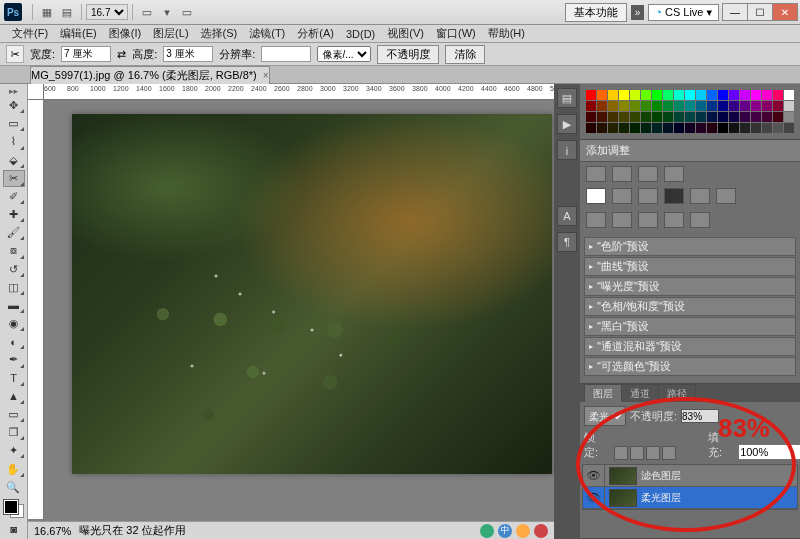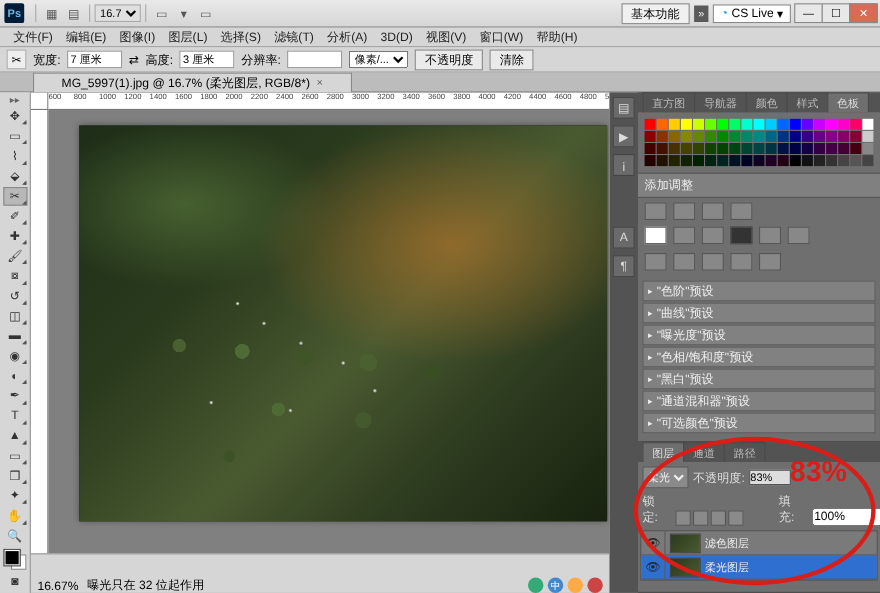--- a/index.html
+++ b/index.html
@@ -19,21 +19,21 @@
 .winbtn.close { background:#d96a56; color:#fff;}
 .menubar { height:18px; background:#d6d6d6; border-bottom:1px solid #9a9a9a; display:flex; align-items:center; padding:0 6px; gap:0;}
 .menubar span { padding:0 6px; font-size:11px; color:#222; }
 .optbar { height:23px; background:#d6d6d6; border-bottom:1px solid #9a9a9a; display:flex; align-items:center; padding:0 6px; gap:6px; }
 .optbar .icon { width:18px;height:18px;border:1px solid #aaa;background:#eee;display:flex;align-items:center;justify-content:center;}
 .optbar label { font-size:11px; }
 .optbar input { width:50px; height:16px; font-size:10px; border:1px solid #999; padding:0 2px; }
 .optbar select { height:16px; font-size:10px; }
 .optbar .btn { border:1px solid #888; background:#eaeaea; padding:1px 8px; font-size:11px;}
 .tab { height:18px; background:#bcbcbc; border-bottom:1px solid #8a8a8a; display:flex; align-items:center; padding-left:30px;}
-.tab .t { background:#d6d6d6; border:1px solid #8a8a8a; border-bottom:none; padding:1px 25px; font-size:10px; display:flex; align-items:center; gap:6px;}
+.tab .t { background:#d6d6d6; border:1px solid #8a8a8a; border-bottom:none; padding:1px 0; font-size:10px; display:flex; align-items:center; gap:6px;}
 .tab .x { font-size:10px; color:#666; }
 .main { display:flex; height:455px; }
 .toolbox { width:28px; background:#d6d6d6; border-right:1px solid #9a9a9a; display:flex; flex-direction:column; padding:2px 0; gap:1px; align-items:center; }
 .tool { width:22px; height:20px; display:flex; align-items:center; justify-content:center; color:#333; position:relative; border:1px solid transparent; }
 .tool.active { background:#b8b8b8; border:1px solid #888; }
 .tool .tri { position:absolute; right:0; bottom:0; border:2px solid transparent; border-right-color:#555; border-bottom-color:#555;}
 .swatch { width:22px; height:24px; position:relative; margin-top:2px;}
 .swatch .fg { position:absolute; width:14px;height:14px; background:#000; border:1px solid #fff; outline:1px solid #555; left:1px; top:1px; z-index:2;}
 .swatch .bg { position:absolute; width:14px;height:14px; background:#fff; border:1px solid #888; right:1px; bottom:1px;}
 .canvas-area { flex:1; background:#808080; position:relative; overflow:hidden; }
@@ -64,21 +64,21 @@
   radial-gradient(circle 1px at 42% 55%, #e8f4ff,transparent 2px),
   radial-gradient(circle 1px at 50% 60%, #fff,transparent 2px),
   radial-gradient(circle 1px at 56% 67%, #fff,transparent 2px),
   radial-gradient(circle 1px at 25% 70%, #fff,transparent 2px),
   radial-gradient(circle 1px at 40% 72%, #eef,transparent 2px);
 }
 .wm { position:absolute; left:6px; bottom:6px; color:#fff; font-family:Georgia,serif; }
 .wm .big { font-size:28px; font-weight:bold; font-style:italic;}
 .wm .script { font-size:13px; font-style:italic; opacity:.9; }
 .wm .url { font-size:9px; letter-spacing:.5px; }
-.statusL { position:absolute; left:0; bottom:0; height:36px; background:#d6d6d6; width:100%; border-top:1px solid #999; display:flex; align-items:flex-end; padding:0 6px; font-size:10px; gap:8px;}
+.statusL { position:absolute; left:0; bottom:0; height:18px; background:#d6d6d6; width:100%; border-top:1px solid #999; display:flex; align-items:center; padding:0 6px; font-size:10px; gap:8px;}
 .panels { width:220px; background:#6f6f6f; display:flex; flex-direction:column; }
 .right-wrap { display:flex; height:100%; }
 .iconcol { width:26px; background:#535353; display:flex; flex-direction:column; align-items:center; padding-top:4px; gap:6px;}
 .iconcol .ci { width:20px;height:20px;background:#6a6a6a;border:1px solid #444;display:flex;align-items:center;justify-content:center;color:#ddd;font-size:11px;}
 .pgroup { background:#6f6f6f; border-bottom:1px solid #4a4a4a; }
 .ptabs { display:flex; background:#535353; height:18px; align-items:flex-end; padding-left:4px; gap:0;}
 .ptab { background:#6f6f6f; color:#ddd; font-size:10px; padding:2px 8px 1px; border:1px solid #4a4a4a; border-bottom:none; margin-right:-1px; }
 .ptab.off { background:#535353; color:#bbb;}
 .pbody { padding:4px; color:#ddd; }
 .swatches { display:grid; grid-template-columns:repeat(19,10px); gap:1px; padding:2px; background:#6f6f6f;}
@@ -255,27 +255,20 @@
     <div class="iconcol">
       <div class="ci">▤</div>
       <div class="ci">▶</div>
       <div class="ci">ℹ</div>
       <div class="ci" style="margin-top:40px">A</div>
       <div class="ci">¶</div>
     </div>
     <div class="panels">
 
       <div class="pgroup">
-        <div class="ptabs">
-          <div class="ptab off">直方图</div>
-          <div class="ptab off">导航器</div>
-          <div class="ptab off">颜色</div>
-          <div class="ptab off">样式</div>
-          <div class="ptab">色板</div>
-        </div>
         <div class="pbody">
           <div class="swatches" id="swgrid">
               <div class="sw" style="background: rgb(255, 0, 0);"></div>
               <div class="sw" style="background: rgb(255, 102, 0);"></div>
               <div class="sw" style="background: rgb(255, 204, 0);"></div>
               <div class="sw" style="background: rgb(255, 255, 0);"></div>
               <div class="sw" style="background: rgb(204, 255, 0);"></div>
               <div class="sw" style="background: rgb(102, 255, 0);"></div>
               <div class="sw" style="background: rgb(0, 255, 0);"></div>
               <div class="sw" style="background: rgb(0, 255, 102);"></div>

